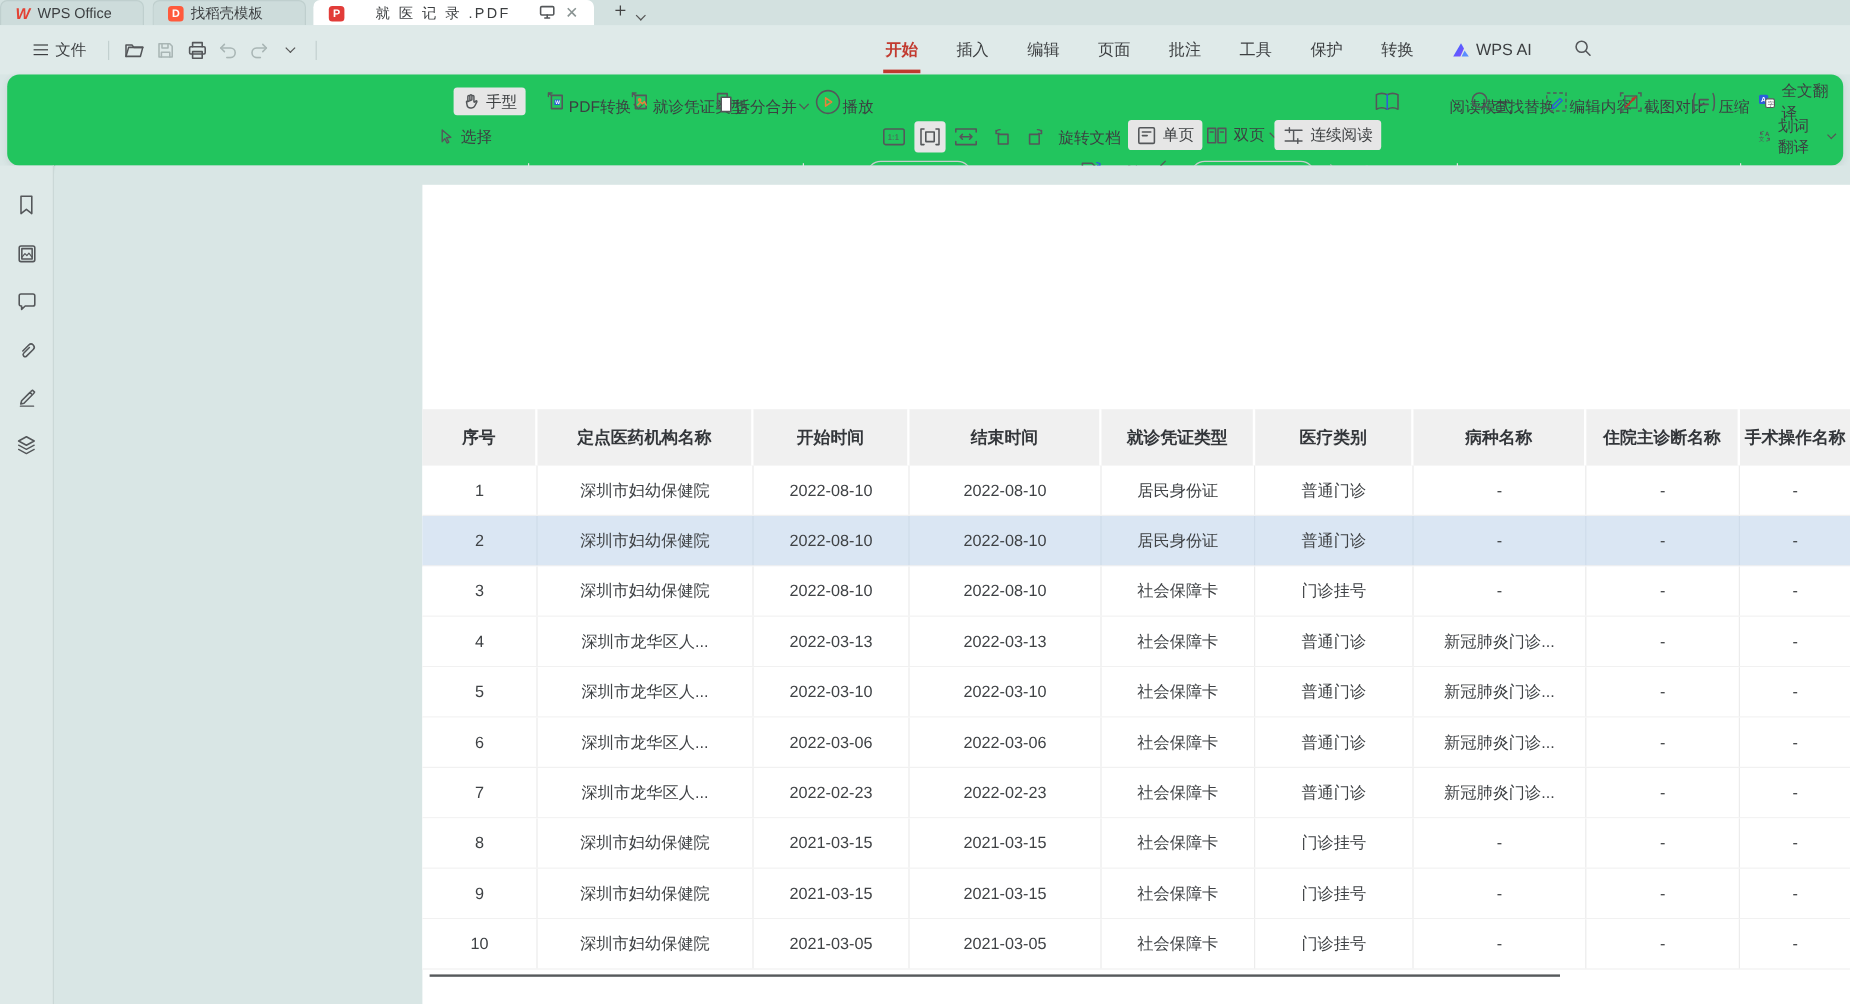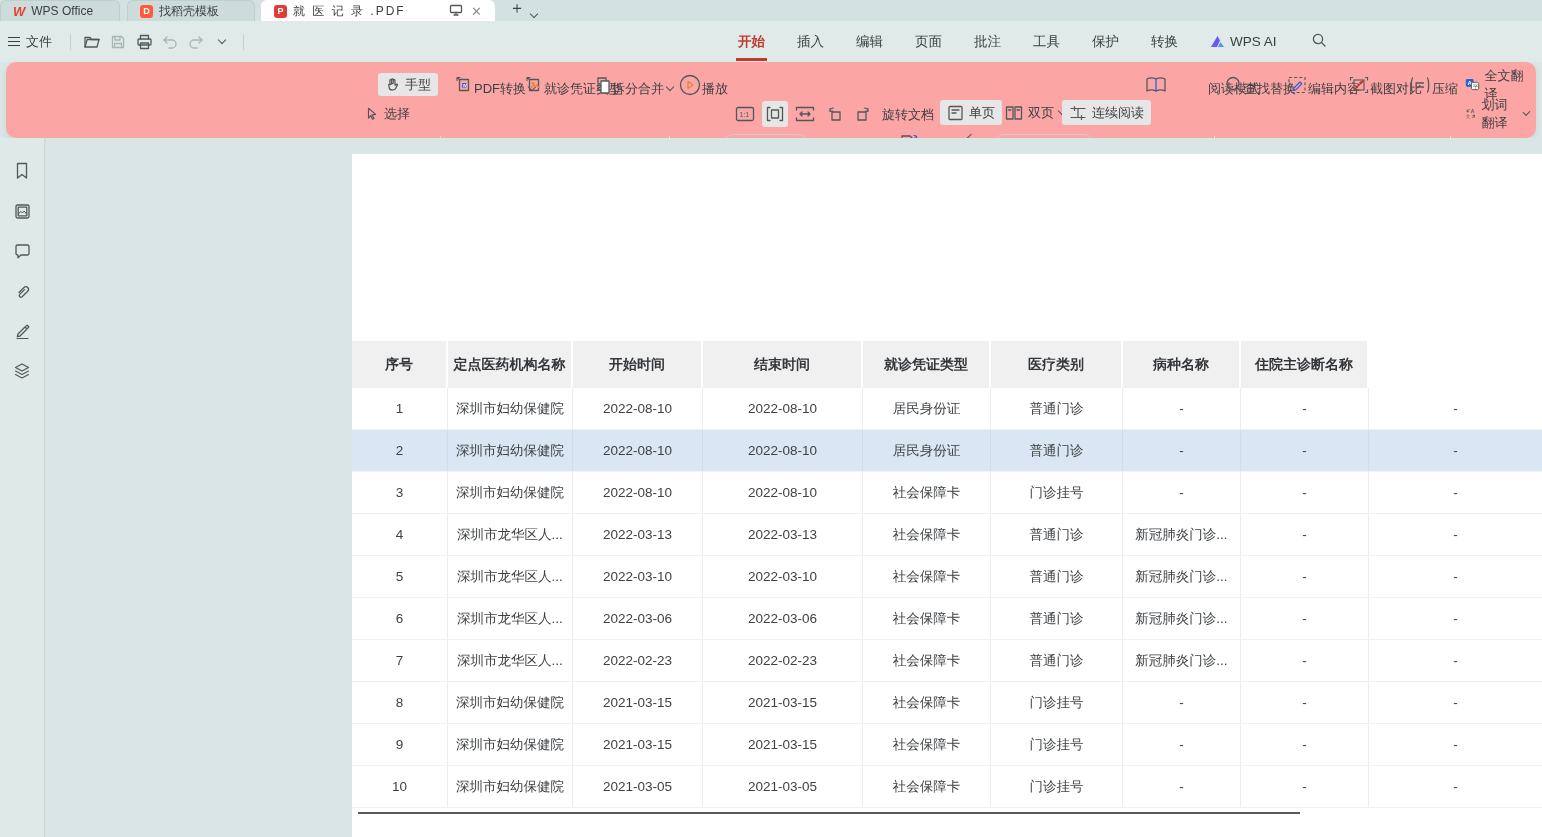--- a/index.html
+++ b/index.html
@@ -10,51 +10,51 @@
   
   .tabbar { position:absolute; left:0; top:0; width:1542px; height:21px;
     background:#d3e1e0; display:flex; align-items:flex-end; }
   .tab { height:21px; display:flex; align-items:center; gap:6px; padding:0 12px;
     font-size:12px; color:#3c3f41; background:#cddcdb; border:1px solid #bfcfce;
     border-bottom:none; border-radius:6px 6px 0 0; cursor:default; }
   .tab.t1 { width:120px; margin-right:7px; }
   .tab.t2 { width:128px; margin-right:6px; }
   .tab.active { background:#ffffff; border-color:#ffffff; width:234px; }
   .tab .ttl { white-space:nowrap; overflow:hidden; }
-  .tab.active .ttl { letter-spacing:2px; }
+  .tab.active .ttl { letter-spacing:2px;margin-left:20px; }
   .wlogo { font-weight:bold; font-style:italic; color:#e34234; font-size:13px; }
   .sqicon { width:13px; height:13px; border-radius:3px; color:#fff; font-size:9px;
     font-weight:bold; display:flex; align-items:center; justify-content:center; }
   .docer { background:#ff5a3c; }
   .pdfic { background:#e23c39; }
   .tab-tools { display:flex; align-items:center; gap:8px; margin-left:auto; }
   .newtab { font-size:16px; color:#444; padding:0 6px 2px 14px; }
   .tabchev { padding-right:10px; }
 
   
   .menurow { position:absolute; left:0; top:21px; width:1542px; height:41px;
     background:#dfeae9; display:flex; align-items:center; font-size:13px; }
-  .filebtn { display:flex; align-items:center; gap:6px; padding:0 10px 0 8px; font-size:13px; }
+  .filebtn { display:flex; align-items:center; gap:6px; padding:0 10px 0 28px; font-size:13px; }
   .hamb { display:inline-block; width:12px; }
   .hamb i { display:block; height:1.4px; background:#3c3f41; margin:2.6px 0; }
   .qsep { width:1px; height:16px; background:#c2d0cf; margin:0 8px; }
   .qico { width:26px; height:24px; display:flex; align-items:center; justify-content:center; }
   .qico.dis svg { stroke:#a9b6b5; }
   .menus { position:absolute; left:736px; top:0; height:41px; display:flex;
     align-items:center; gap:28px; font-size:13.5px; }
   .mitem { position:relative; padding:4px 2px; }
   .mitem.active { color:#c23a2f; font-weight:bold; }
   .mitem.active:after { content:""; position:absolute; left:0; right:0; bottom:-6px;
     height:3px; background:#c23a2f; }
   .wpsai { display:flex; align-items:center; gap:5px; }
   .srchbox { margin-left:4px; }
 
   
   .panel { position:absolute; left:6px; top:62px; width:1530px; height:76px;
-    background:#fca5a5; border-radius:10px; box-shadow:0 2px 5px rgba(60,80,80,.10); }
+    background:#22c55e; border-radius:10px; box-shadow:0 2px 5px rgba(60,80,80,.10); }
   .vsep { position:absolute; width:1px; top:74px; height:50px; background:#e4e4e4; }
   .stackbtn { position:absolute; height:23px; display:flex; align-items:center; gap:5px;
     padding:0 7px; font-size:13px; border-radius:3px; }
   .sel { background:#e6e6e6; }
   .vtool { position:absolute; display:flex; align-items:center;
     font-size:13px; }
   .vtool .ic { height:26px; display:flex; align-items:center; }
   .vtool .lb { margin-top:7px; display:flex; align-items:center; gap:3px; white-space:nowrap; }
   .chv { display:inline-block; width:6px; height:6px; border-right:1.3px solid #555;
     border-bottom:1.3px solid #555; transform:rotate(45deg); margin-top:-3px; }
@@ -87,22 +87,22 @@
   .tablewrap { position:absolute; left:0; top:187px; right:0; }
   .thead { display:flex; height:47px; }
   .cell { display:flex; align-items:center; justify-content:center; overflow:hidden;
     white-space:nowrap; font-size:13.5px; color:#3f4245; }
   .thead .cell { background:#f0f0f0; font-weight:bold; font-size:14px; color:#33363a;
     border-right:2px solid #ffffff; }
   .trow { display:flex; height:42px; border-bottom:1px solid #f1f1f1; background:#fff; }
   .trow .cell { border-right:1px solid #ececec; }
   .trow.hl { background:#dae6f3; }
   .trow.hl .cell { border-right-color:#cfdcea; }
-  .c0{width:96px;} .c1{width:125px;} .c2{width:130px;} .c3{width:160px;} .c4{width:128px;}
-  .c5{width:132px;} .c6{width:118px;} .c7{width:128px;} .c8{flex:1;border-right:none!important;}
+  .c0{width:96px;} .c1{width:180px;} .c2{width:130px;} .c3{width:160px;} .c4{width:128px;}
+  .c5{width:132px;} .c6{width:144px;} .c7{width:128px;} .c8{flex:1;border-right:none!important;}
   .botline { position:absolute; left:6px; top:658px; width:942px; height:2px; background:#565a5c; }
 
   svg.st { fill:none; stroke:#54575a; stroke-width:1.3; stroke-linecap:round; stroke-linejoin:round; }
 </style>
 </head>
 <body>
 
 <div class="tabbar">
   <div class="tab t1">
     <span class="wlogo">W</span>
@@ -497,20 +497,21 @@
     <div class="tablewrap">
       <div class="thead">
           <div class="cell c0 th">序号</div>
           <div class="cell c1 th">定点医药机构名称</div>
           <div class="cell c2 th">开始时间</div>
           <div class="cell c3 th">结束时间</div>
           <div class="cell c4 th">就诊凭证类型</div>
           <div class="cell c5 th">医疗类别</div>
           <div class="cell c6 th">病种名称</div>
           <div class="cell c7 th">住院主诊断名称</div>
+          <div class="cell c8 th">手术操作名称</div>
         </div>
       <div>
           <div class="trow">
             <div class="cell c0">1</div>
             <div class="cell c1">深圳市妇幼保健院</div>
             <div class="cell c2">2022-08-10</div>
             <div class="cell c3">2022-08-10</div>
             <div class="cell c4">居民身份证</div>
             <div class="cell c5">普通门诊</div>
             <div class="cell c6">-</div>

